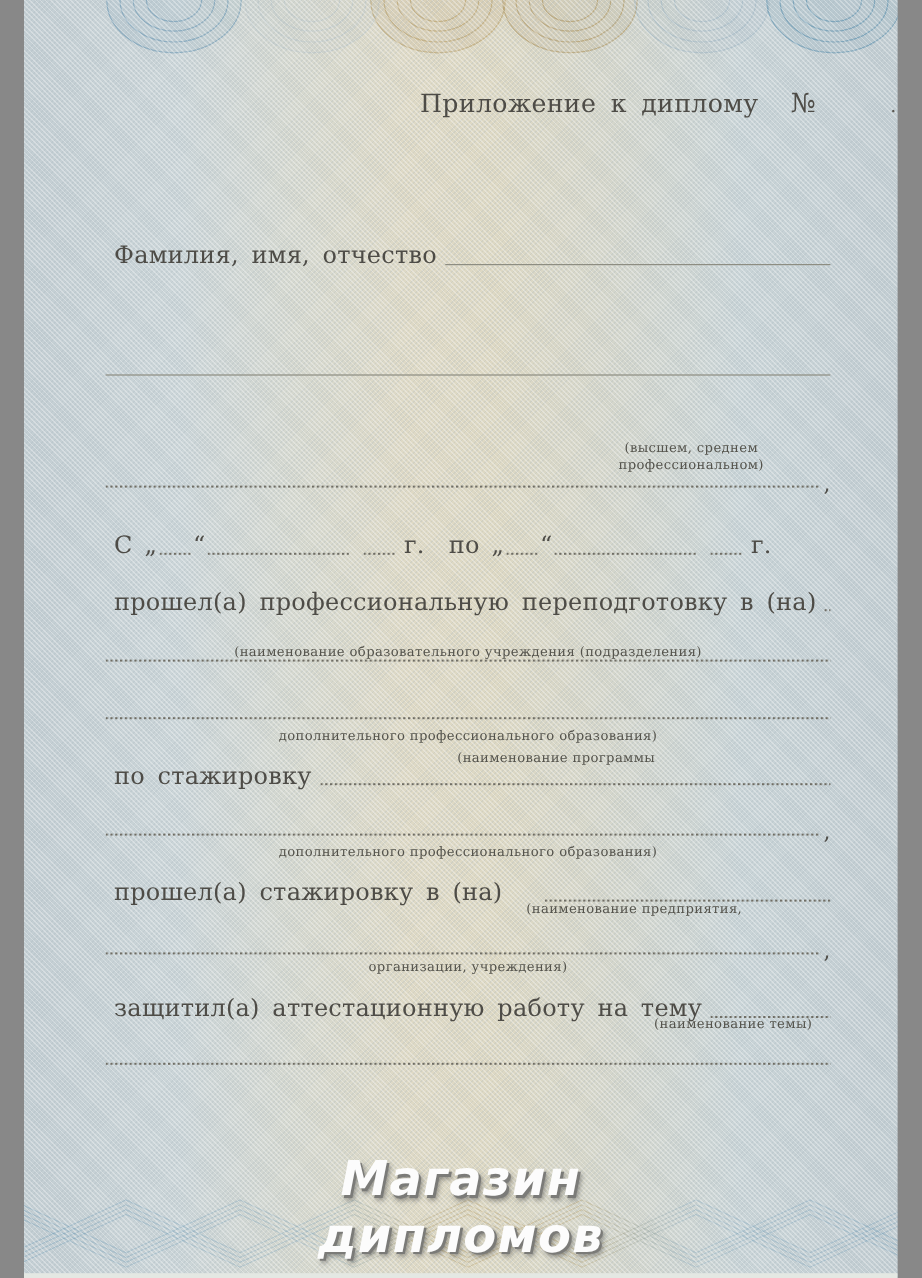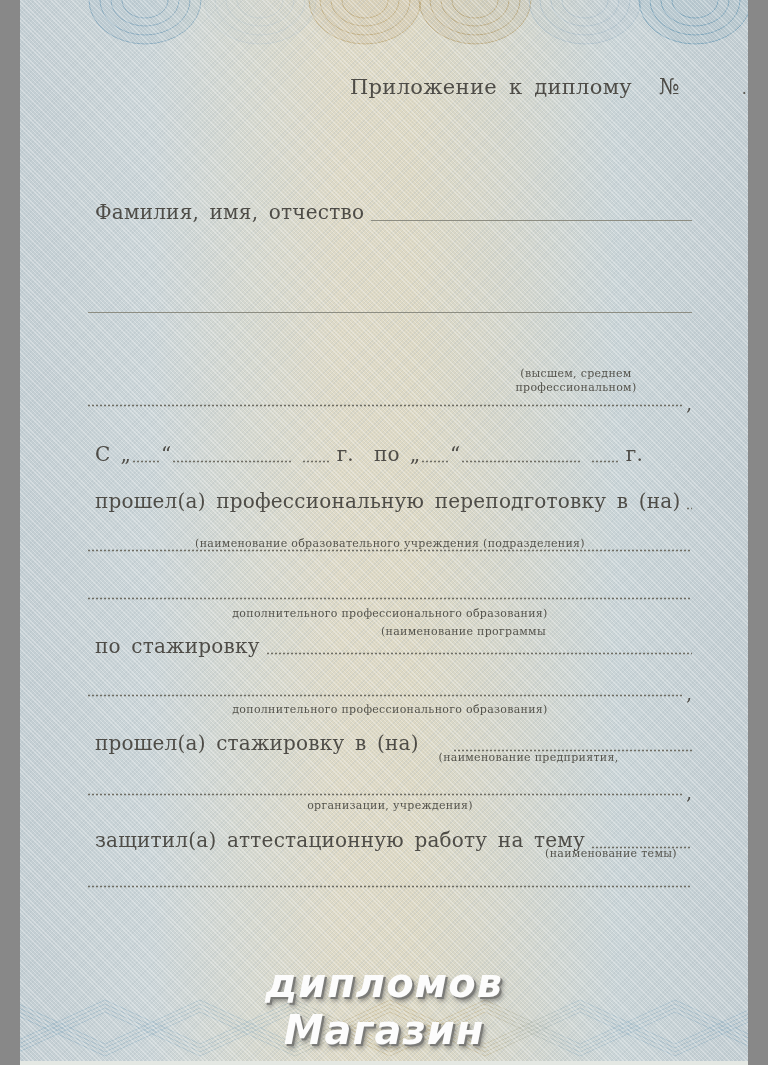--- a/index.html
+++ b/index.html
@@ -210,17 +210,17 @@
   <div class="row" style="top:828px;">
     <span class="lbl">защитил(а) аттестационную работу на тему</span>
     <span class="fill dots-bg"></span>
   </div>
   <div class="hint" style="top:847px;left:510px;right:56px;">(наименование темы)</div>
   <div class="lrow" style="top:876px;">
     <span class="fill dots-bg"></span>
   </div>
 
   <div class="watermark">
+    <div>Магазин</div>
     <div>дипломов</div>
-    <div>Магазин</div>
   </div>
 
 </div>
 
 </body></html>

